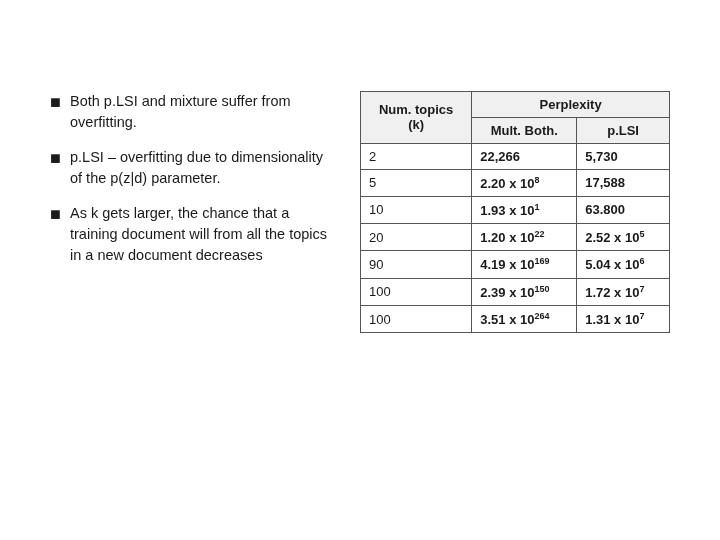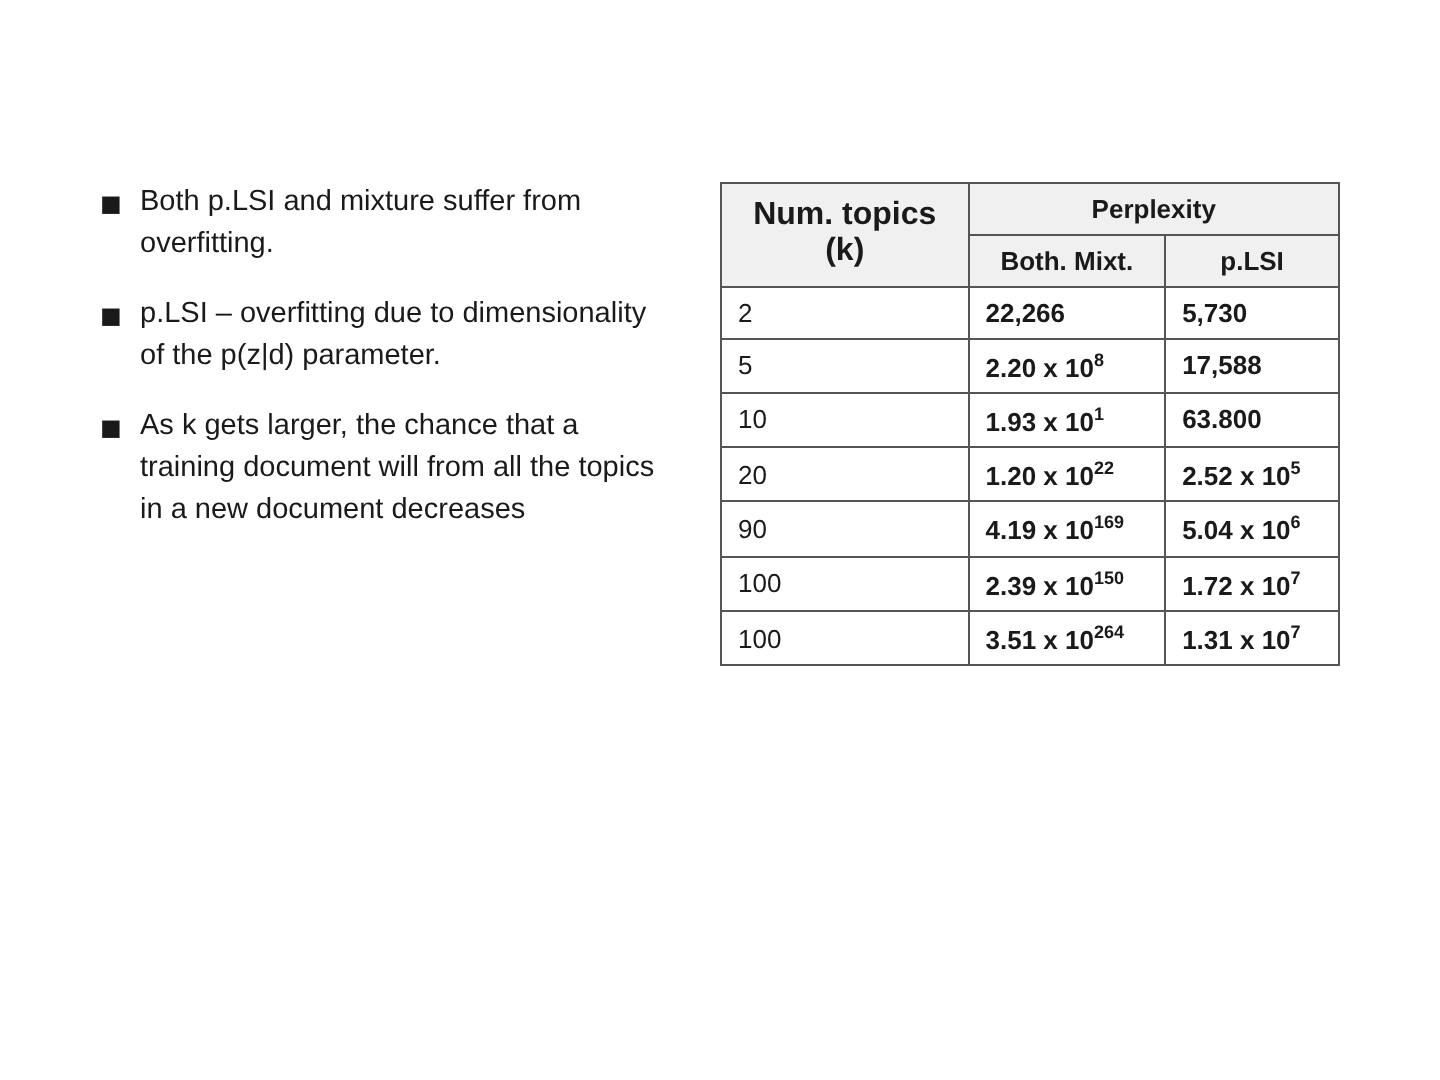--- a/index.html
+++ b/index.html
@@ -79,21 +79,21 @@
       background: #f0f0f0;
       text-align: center;
     }
     .col-perplexity {
       text-align: center;
     }
     .header-row-top th {
       border-bottom: 1px solid #555;
     }
     .num-topics-cell {
-      font-size: 16px;
+      font-size: 13px;
     }
     td:not(:first-child) {
       text-align: left;
       font-weight: bold;
     }
     sup {
       font-size: 9px;
       vertical-align: super;
     }
   </style>
@@ -124,21 +124,21 @@
       </div>
 
     <div class="table-container">
       <table>
         <thead>
           <tr class="header-row-top">
             <th rowspan="2" class="num-topics-cell">Num. topics<br>(k)</th>
             <th colspan="2" class="col-perplexity">Perplexity</th>
           </tr>
           <tr>
-            <th>Both. Mixt.</th>
+            <th>Mult. Both.</th>
             <th>p.LSI</th>
           </tr>
         </thead>
         <tbody id="table-body">
 
         <tr>
               <td>2</td>
               <td>22,266</td>
               <td>5,730</td>
             </tr>

